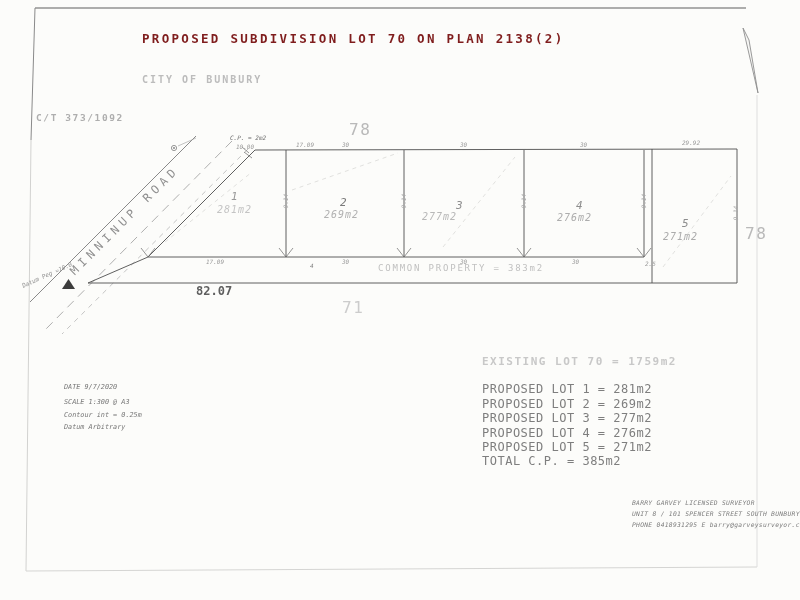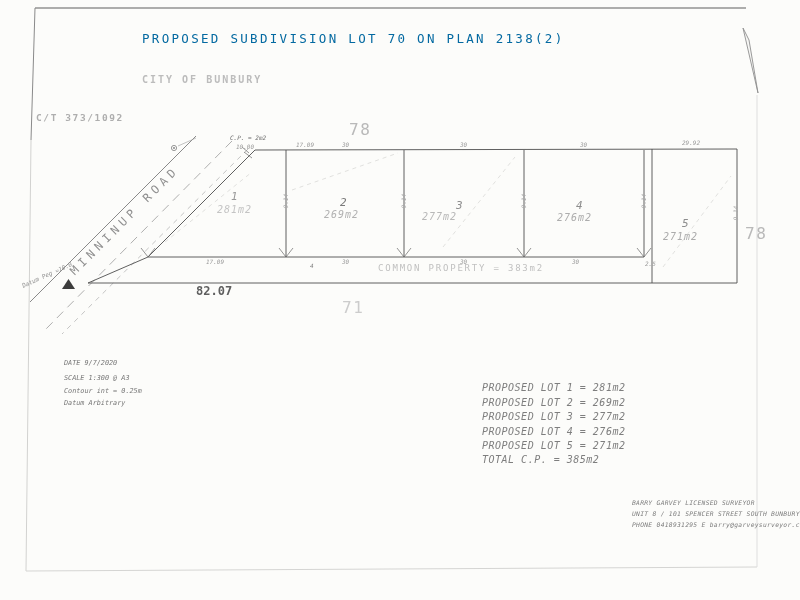--- a/index.html
+++ b/index.html
@@ -1,36 +1,36 @@
 <!DOCTYPE html>
 <html><head>
 <meta charset="utf-8">
 <style>
   html,body{margin:0;padding:0;background:#e9e9e7;}
   .page{position:relative;width:800px;height:600px;background:#fcfcfa;overflow:hidden;
         font-family:"DejaVu Sans Mono","Liberation Mono",monospace;}
   svg{position:absolute;left:0;top:0;}
   .t{position:absolute;white-space:nowrap;line-height:1;}
-  .title{font-size:12.5px;letter-spacing:2.3px;color:#0369a1;font-weight:normal;}
+  .title{font-size:12.5px;letter-spacing:2.3px;color:#7f1d1d;font-weight:bold;}
   .sub{font-size:10px;letter-spacing:2px;color:#bcbcbc;font-weight:bold;}
   .ct{font-size:9.5px;letter-spacing:1.6px;color:#aeaeae;font-weight:bold;}
   .road{font-size:11.5px;letter-spacing:4.5px;color:#8f8f8f;transform:rotate(-45deg);
         width:180px;text-align:center;}
   .lotnum{font-size:11px;font-style:italic;color:#8d8d8d;}
   .lotarea{font-size:10px;font-style:italic;letter-spacing:1px;color:#b8b8b8;}
   .dim{font-size:6px;font-style:italic;color:#9b9b9b;}
   .dimv{font-size:6px;font-style:italic;color:#a8a8a8;transform:rotate(-90deg);}
   .neigh{font-size:16px;letter-spacing:1.5px;color:#b9b9b9;}
   .cp{font-size:9px;letter-spacing:1.8px;color:#c0c0c0;}
   .small{font-size:12px;color:#787878;}
   .tiny{font-size:6px;font-style:italic;color:#8d8d8d;}
   .exist{font-size:11px;letter-spacing:1.5px;color:#c8c8c8;font-weight:bold;}
-  .schedrow{font-size:10px;font-style:italic;color:#7e7e7e;letter-spacing:0.5px;}
+  .schedrow{font-size:12px;color:#7e7e7e;letter-spacing:0.5px;}
   .surv{font-size:6.3px;font-style:italic;color:#7c7c7c;letter-spacing:0.3px;}
-  .legend{font-size:6.8px;font-style:italic;color:#767676;}
+  .legend{font-size:6.8px;font-style:italic;color:#767676;margin-top:24px;}
 </style>
 </head>
 <body>
 
 <div class="page">
 
   <svg width="800" height="600" viewBox="0 0 800 600">
 
     <g>
       <path d="M35,8 L746,8" stroke="#5f5f5f" stroke-width="1.2" fill="none"></path>
@@ -136,20 +136,21 @@
 
   <div class="t tiny" style="left:310px;top:263px;color:#808080">4</div>
   <div class="t cp" style="left:378px;top:264px">COMMON PROPERTY = 383m2</div>
   <div class="t small" style="left:196px;top:285px;font-weight:bold;color:#5f5f5f">82.07</div>
 
   <div class="t legend" style="left:64px;top:360px">DATE 9/7/2020</div>
   <div class="t legend" style="left:64px;top:375px">SCALE 1:300 @ A3</div>
   <div class="t legend" style="left:64px;top:388px">Contour int = 0.25m</div>
   <div class="t legend" style="left:64px;top:400px">Datum Arbitrary</div>
 
+  <div class="t exist" style="left:482px;top:356px">EXISTING LOT 70 = 1759m2</div>
   <div class="t schedrow" style="left:482px;top:383px">PROPOSED LOT 1 = 281m2</div>
   <div class="t schedrow" style="left:482px;top:398px">PROPOSED LOT 2 = 269m2</div>
   <div class="t schedrow" style="left:482px;top:412px">PROPOSED LOT 3 = 277m2</div>
   <div class="t schedrow" style="left:482px;top:427px">PROPOSED LOT 4 = 276m2</div>
   <div class="t schedrow" style="left:482px;top:441px">PROPOSED LOT 5 = 271m2</div>
   <div class="t schedrow" style="left:482px;top:455px">TOTAL C.P. = 385m2</div>
 
   <div class="t surv" style="left:632px;top:500px">BARRY GARVEY LICENSED SURVEYOR</div>
   <div class="t surv" style="left:632px;top:511px">UNIT 8 / 101 SPENCER STREET SOUTH BUNBURY</div>
   <div class="t surv" style="left:632px;top:522px">PHONE 0418931295 E barry@garveysurveyor.com</div>

